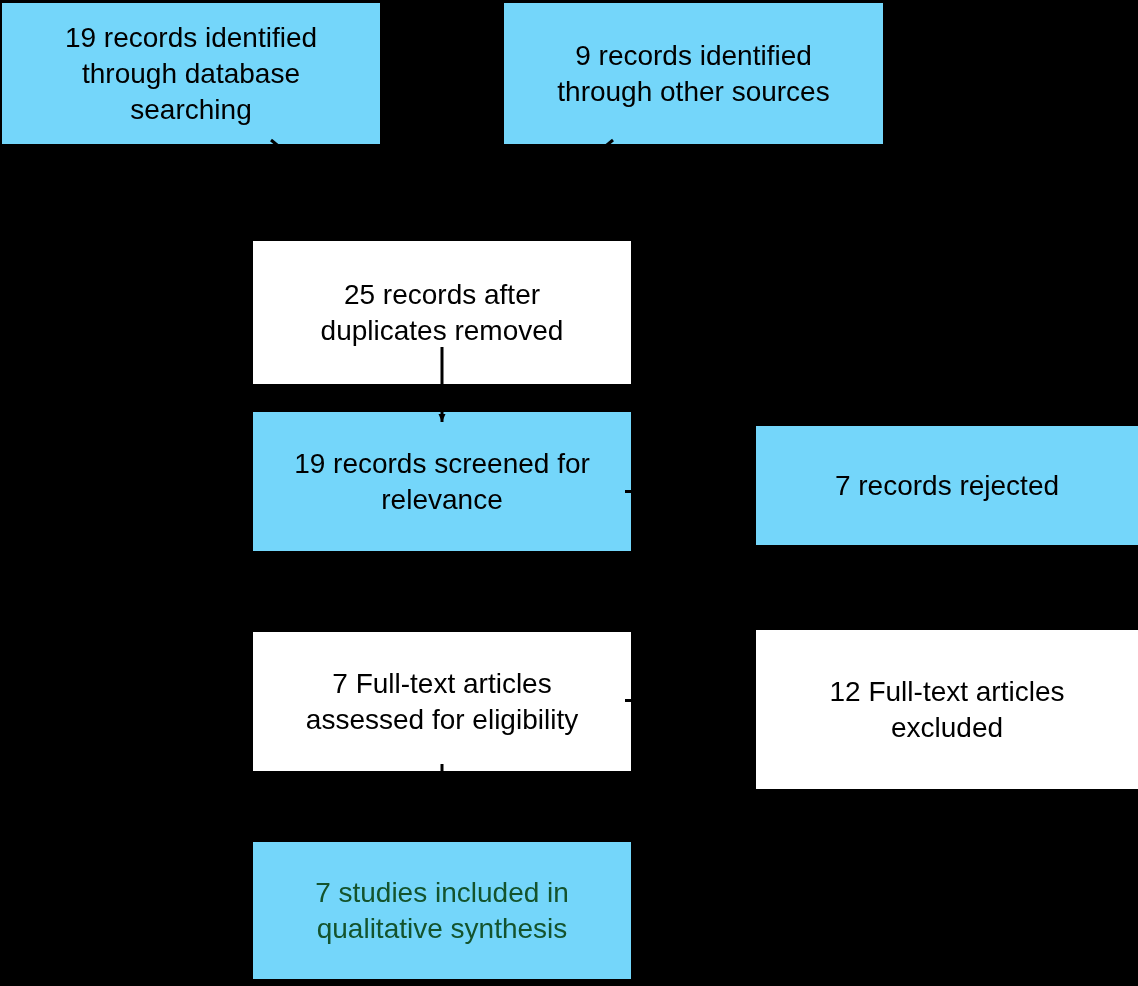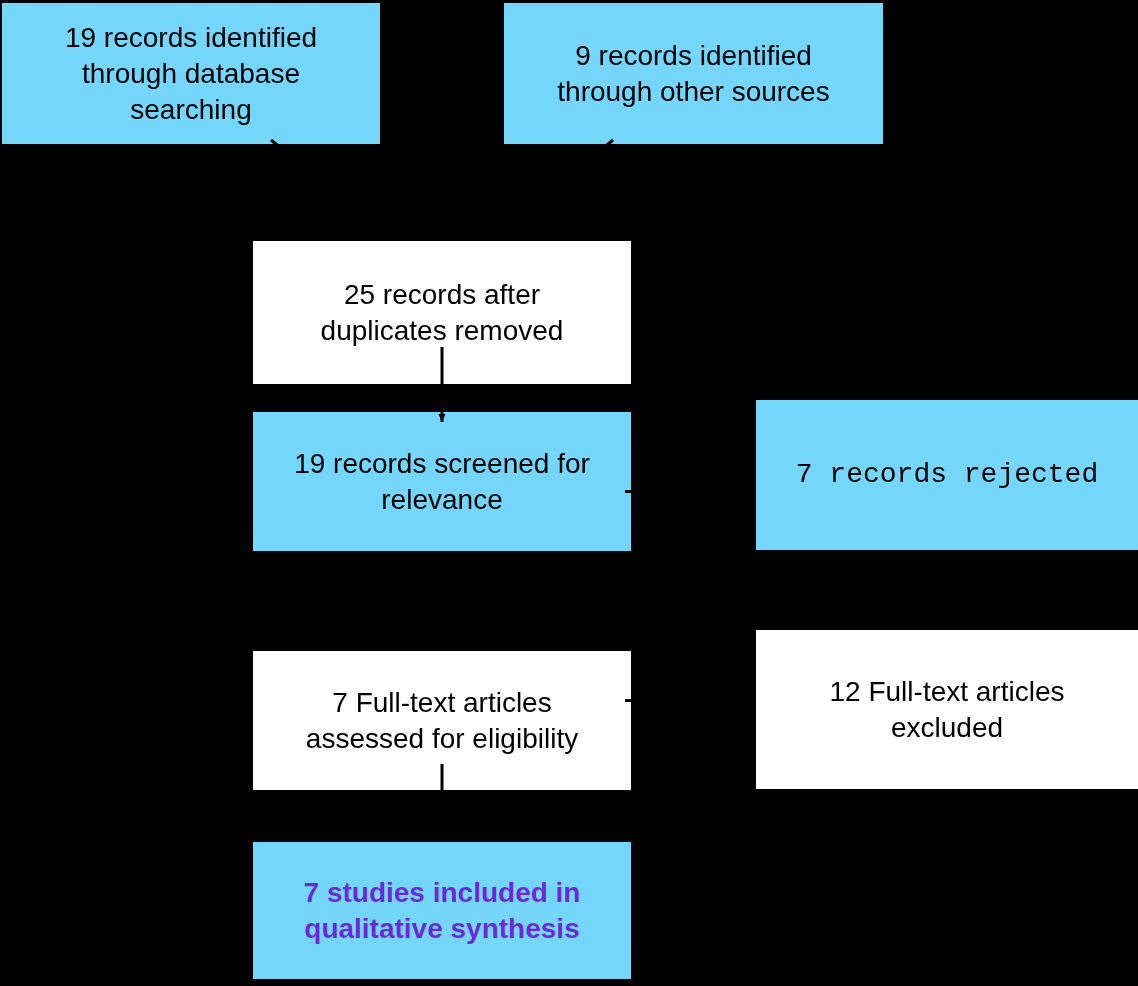--- a/index.html
+++ b/index.html
@@ -29,22 +29,22 @@
     padding: 0 24px;
   }
   .box--blue  { background: #74d6fa; }
   .box--white { background: #ffffff; }
 
   
   .b1 { left: 2px;   top: 3px;   width: 378px; height: 141px; }
   .b2 { left: 504px; top: 3px;   width: 379px; height: 141px; }
   .b3 { left: 253px; top: 210px; width: 378px; height: 143px; }
   .b4 { left: 253px; top: 412px; width: 378px; height: 139px; }
-  .b5 { left: 756px; top: 400px; width: 382px; height: 150px; font-family: Liberation Mono, monospace; }
-  .b6 { left: 253px; top: 632px; width: 378px; height: 139px; margin-top: 19px; }
+  .b5 { left: 756px; top: 426px; width: 382px; height: 119px; }
+  .b6 { left: 253px; top: 632px; width: 378px; height: 139px; }
   .b7 { left: 756px; top: 630px; width: 382px; height: 159px; }
   .b8 { left: 253px; top: 842px; width: 378px; height: 137px; }
 
   #connector-layer {
     position: absolute;
     left: 0;
     top: 0;
     width: 1138px;
     height: 986px;
     pointer-events: none;
@@ -75,21 +75,21 @@
 relevance</div>
 
   <div class="box box--blue b5" style="background: rgb(116, 214, 250); color: rgb(0, 0, 0);">7 records rejected</div>
 
   <div class="box box--white b6" style="background: rgb(255, 255, 255); color: rgb(0, 0, 0);">7 Full-text articles
 assessed for eligibility</div>
 
   <div class="box box--white b7" style="background: rgb(255, 255, 255); color: rgb(0, 0, 0);">12 Full-text articles
 excluded</div>
 
-  <div class="box box--blue b8" style="background: rgb(116, 214, 250); color: #6d28d9; font-weight: bold;">7 studies included in
+  <div class="box box--blue b8" style="background: rgb(116, 214, 250); color: #14532d;">7 studies included in
 qualitative synthesis</div>
 
   <svg id="connector-layer" width="1138" height="986" viewBox="0 0 1138 986" xmlns="http://www.w3.org/2000/svg">
     <defs>
       <marker id="arrowhead-marker" markerWidth="9" markerHeight="8" refX="8" refY="3.5" orient="auto" markerUnits="userSpaceOnUse">
         <path d="M0,0 L8,3.5 L0,7 Z" fill="#000000"></path>
       </marker>
     </defs>
     <line x1="271" y1="140" x2="356" y2="210" marker-end="url(#arrowhead-marker)" stroke="#000000"></line>
     <line x1="613" y1="140" x2="528" y2="210" marker-end="url(#arrowhead-marker)" stroke="#000000"></line>

